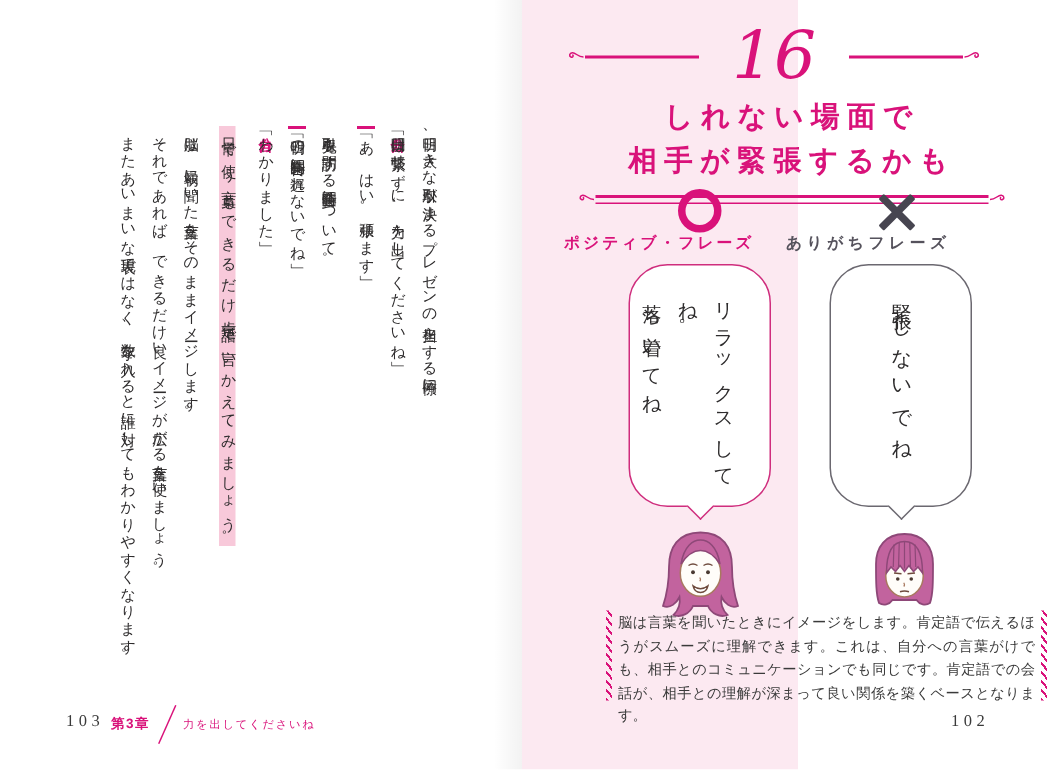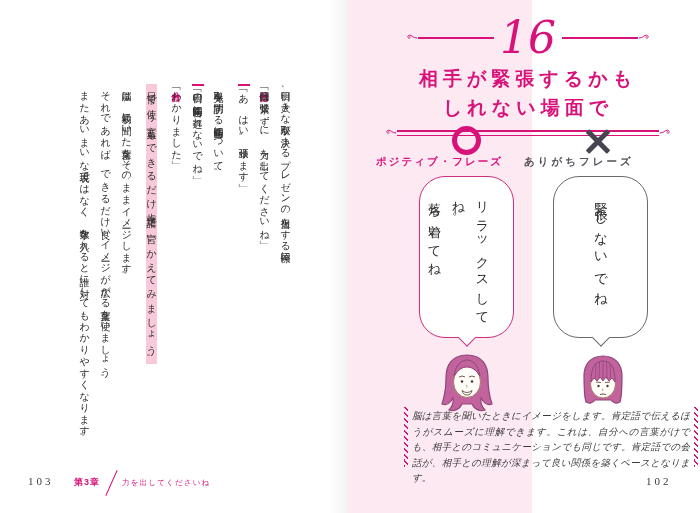--- a/index.html
+++ b/index.html
@@ -17,36 +17,36 @@
     writing-mode:vertical-rl; font-size:10px; letter-spacing:0.15px;
     line-height:21px; color:#2e2c2d; }
   .vtext p { margin:0; }
   .vtext p.gap { margin-block-end:4px; }
   .spk { font-family:"Liberation Sans","DejaVu Sans",sans-serif; font-weight:bold; font-size:9.5px; }
   .spk-plain { color:#d9127a; }
   .spk-filled { background:#d9127a; color:#ffffff; padding:1px 0.5px; }
   .hl { background:#f8c9da; letter-spacing:2.3px; }
   .pageno { font-family:"Liberation Serif","DejaVu Serif",serif; font-size:11px;
     letter-spacing:3px; color:#3a3a3a; }
-  .pageno-left { position:absolute; left:28px; bottom:26px; }
+  .pageno-left { position:absolute; left:44px; bottom:26px; }
   .chapter-row { position:absolute; left:74px; bottom:18px; display:flex; align-items:center; }
   .chapter-label { font-family:"Liberation Sans","DejaVu Sans",sans-serif;
     font-size:9px; font-weight:bold; color:#d9127a; letter-spacing:1px; }
   .chapter-slash { width:16px; height:26px; position:relative; margin:0 3px; }
   .chapter-slash::before { content:""; position:absolute; left:50%; top:0; width:1px; height:28px;
     background:#d9127a; transform:rotate(24deg); }
   .chapter-subtitle { font-family:"Liberation Sans","DejaVu Sans",sans-serif;
     font-size:7.5px; color:#d9127a; line-height:11px; letter-spacing:1.2px; }
 
   
   .right-page { position:absolute; left:348px; top:0; width:352px; height:513px; background:#ffffff; }
   .pink-band { position:absolute; left:0; top:0; width:184px; height:513px; background:#fce9f1; }
 
   .header { position:absolute; left:30px; top:12px; width:300px; text-align:center; }
-  .num-row { display:flex; align-items:center; justify-content:center; gap:0; height:52px; }
+  .num-row { display:flex; align-items:center; gap:16px; height:52px; }
   .orn-rule { display:flex; align-items:center; flex:0 0 auto; }
   .orn-rule .bar { width:76px; height:2px; background:#d9127a; }
   .section-number { font-family:"DejaVu Serif","Liberation Serif",serif; font-style:italic;
     font-size:44px; color:#d9127a; line-height:48px; padding:0 6px; }
   .section-title { font-family:"Liberation Sans","DejaVu Sans",sans-serif; font-weight:bold;
     font-size:19px; color:#d9127a; letter-spacing:5px; line-height:29px; }
   .double-rule { position:relative; margin:8px auto 0; width:282px; height:8px; }
   .double-rule .l1 { position:absolute; left:10px; right:10px; top:0; height:2.4px; background:#d9127a; }
   .double-rule .l2 { position:absolute; left:10px; right:10px; top:4.6px; height:1px; background:#d9127a; }
   .curl { width:12px; height:10px; flex:0 0 auto; }
@@ -77,27 +77,27 @@
     font-size:13px; letter-spacing:3.5px; color:#2e2c2d; line-height:24px; }
   .bubble-pos .bubble-text { right:19px; }
   .bubble-com .bubble-text { left:50%; transform:translateX(-50%); font-size:13.5px; letter-spacing:5px; }
 
   .face { position:absolute; top:352px; width:58px; height:62px; }
   .face-pos { left:90px; }
   .face-com { left:226px; }
 
   .note { position:absolute; left:64px; top:408px; width:278px;
     font-family:"Liberation Sans","DejaVu Sans",sans-serif; font-size:9.5px;
-    line-height:15.5px; color:#3a3a3a; text-align:justify;font-style:italic; }
+    line-height:15.5px; color:#3a3a3a; text-align:justify; }
   .note-border { position:absolute; top:407px; width:4px; height:60px;
     background:repeating-linear-gradient(48deg, #d9127a 0 1.4px, transparent 1.4px 4px); }
   .nb-left { left:56px; }
   .nb-right { left:346px; }
 
-  .pageno-right { position:absolute; left:298px; bottom:26px; }
+  .pageno-right { position:absolute; left:286px; bottom:26px; }
 </style>
 </head>
 <body>
 
 <div class="spread">
 
   <div class="left-page">
 
     <div class="vtext">
       <p>明日、大きな取引が決まるプレゼンの担当をする同僚に。</p>
@@ -138,22 +138,22 @@
         </span>
         <span class="section-number">16</span>
         <span class="orn-rule">
           <span class="bar"></span>
           <svg class="curl" viewBox="0 0 12 10" style="transform:scaleX(-1)">
               <path d="M11,5 C7,5 6,2 3.5,2.2 C1.6,2.4 1.2,4.4 2.6,5 C4,5.6 4.6,4 3.6,3.4" fill="none" stroke="#d9127a" stroke-width="1"></path>
             </svg>
         </span>
       </div>
       <div class="section-title">
+        <div>しれない場面で</div>
         <div>相手が緊張するかも</div>
-        <div>しれない場面で</div>
       </div>
       <div class="double-rule">
         <svg class="curl curl-abs" style="left:-2px" viewBox="0 0 12 10">
             <path d="M11,5 C7,5 6,2 3.5,2.2 C1.6,2.4 1.2,4.4 2.6,5 C4,5.6 4.6,4 3.6,3.4" fill="none" stroke="#d9127a" stroke-width="1"></path>
           </svg>
         <span class="l1"></span>
           <span class="l2"></span>
         <svg class="curl curl-abs" style="right:-2px; transform:scaleX(-1)" viewBox="0 0 12 10">
             <path d="M11,5 C7,5 6,2 3.5,2.2 C1.6,2.4 1.2,4.4 2.6,5 C4,5.6 4.6,4 3.6,3.4" fill="none" stroke="#d9127a" stroke-width="1"></path>
           </svg>

